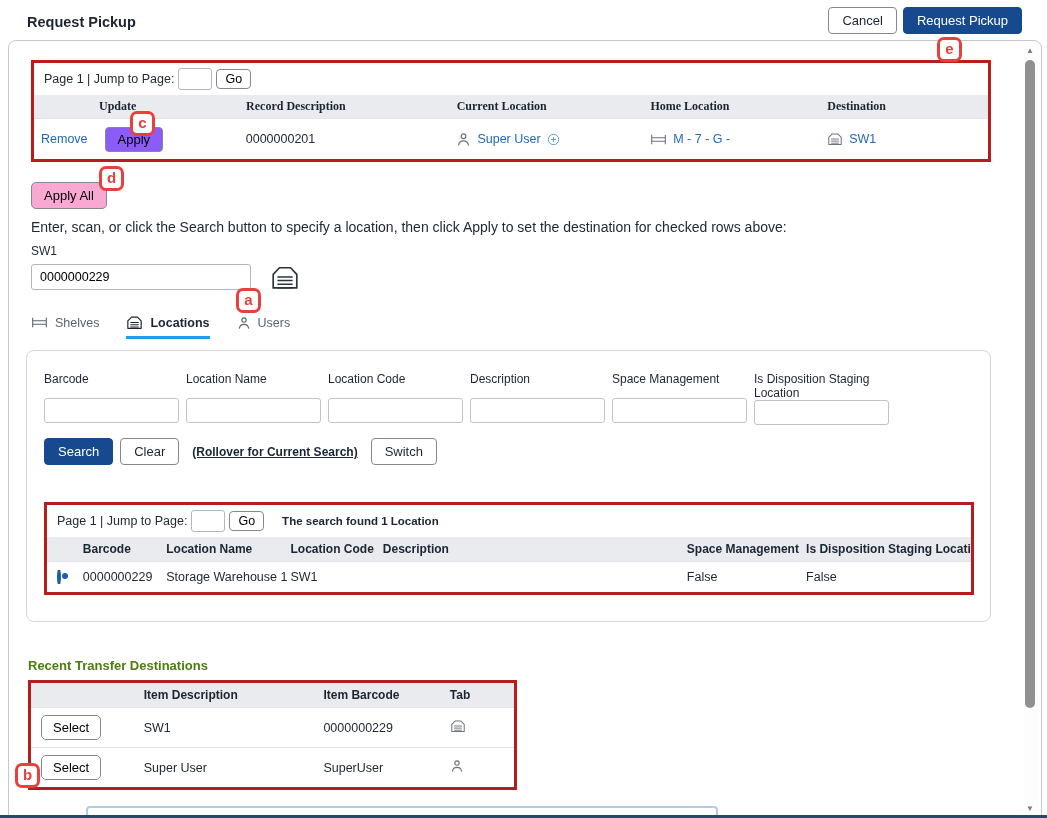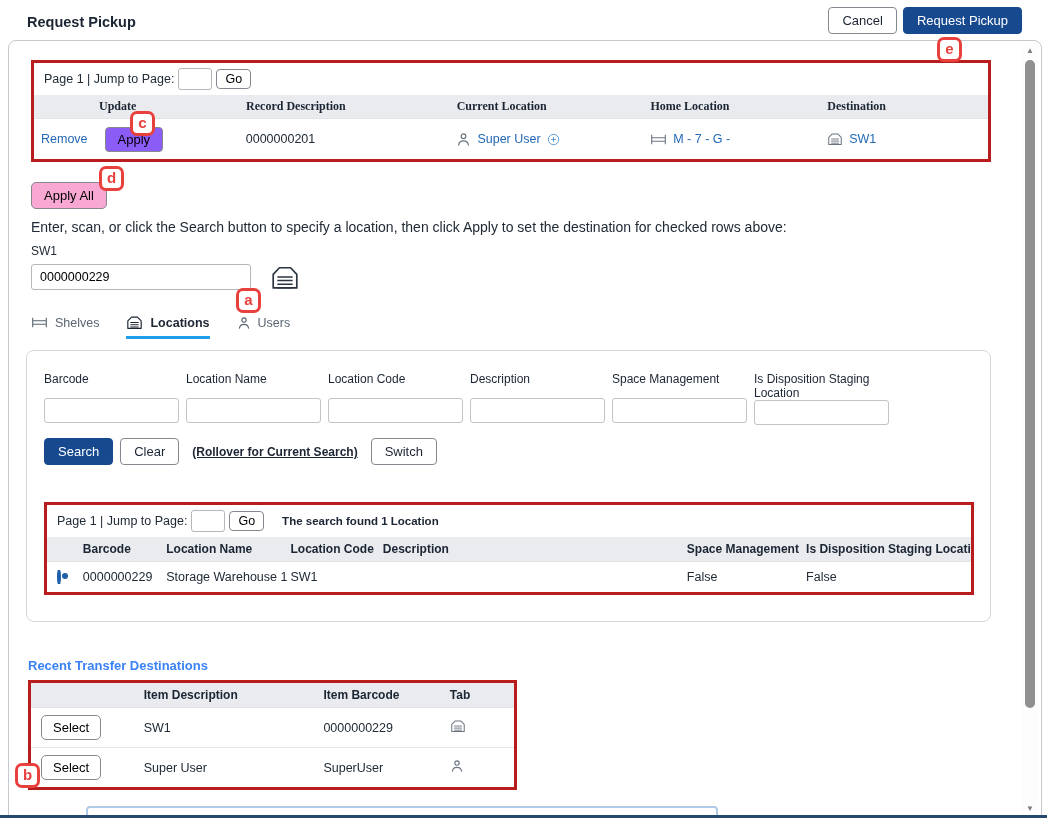--- a/index.html
+++ b/index.html
@@ -84,21 +84,21 @@
   .results-tbl .data { height:31px; border-top:1px solid #e2e4e7; }
   .rt-c0 { width:36px; padding-left:10px; } .rt-c1 { width:84px; padding-left:0; }
   .rt-c2 { width:125px; padding-left:0; } .rt-c3 { width:93px; padding-left:0; }
   .rt-c4 { width:306px; padding-left:0; } .rt-c5 { width:120px; padding-left:0; }
   .rt-c6 { width:166px; padding-left:0; }
   .radio { width:15px; height:15px; border:2px solid #1d5fa8; border-radius:50%; position:relative; cursor:pointer; }
   .radio::after { content:""; position:absolute; left:2.5px; top:2.5px; width:6px; height:6px;
     border-radius:50%; background:#1d5fa8; }
 
   
-  .recent-title { margin-top:36px; margin-left:-3px; font-size:13px; font-weight:bold; color:#3b82f6; }
+  .recent-title { margin-top:36px; margin-left:-3px; font-size:13px; font-weight:bold; color:#4d7c0f; }
   .recent-tbl { margin-top:7px; margin-left:-3px; width:489px; }
   .recent-tbl .thead { height:24px;justify-content:space-between; }
   .recent-tbl .data { height:40px; border-top:1px solid #e2e4e7; }
   .rc-c0 { width:108px; padding-left:10px; } .rc-c1 { width:182px; padding-left:6px; }
   .rc-c2 { width:128px; padding-left:6px; } .rc-c3 { width:71px; padding-left:6px; }
   .select-btn { background:#fff; border:1px solid #85898f; border-radius:5px; padding:4px 11px; font-size:13px; cursor:pointer; }
 
   
   .comments-row { margin-top:16px; position:relative; height:55px; }
   .comments-label { position:absolute; left:-3px; top:7px; font-size:12px; }

